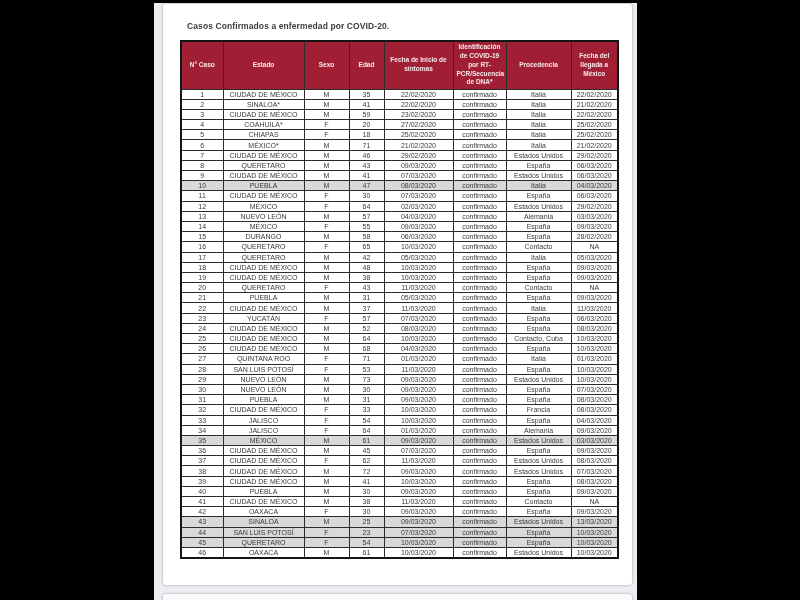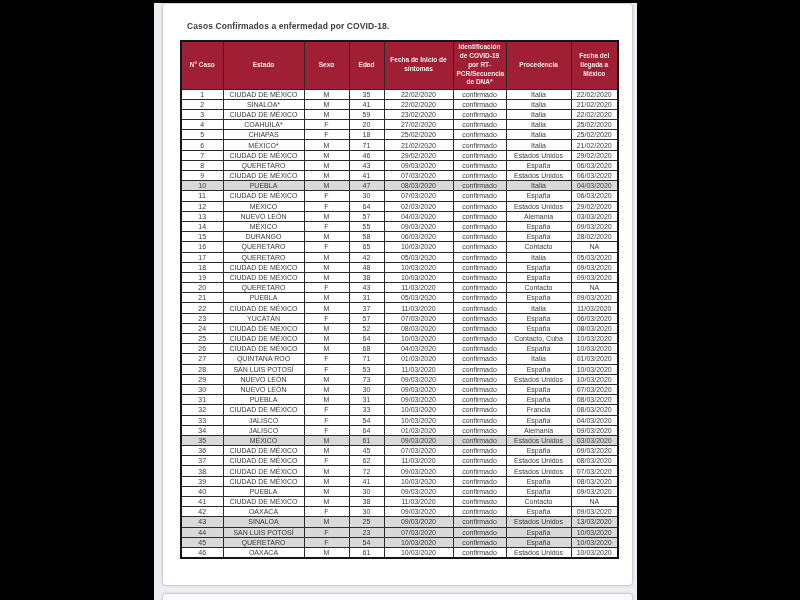--- a/index.html
+++ b/index.html
@@ -73,21 +73,21 @@
   }
   table.cases tbody tr.hl td {
     background: var(--row-highlight, #d9d9d9);
   }
 </style>
 </head>
 <body>
 
 <div class="viewer">
   <div class="page page1">
-    <div class="doc-title">Casos Confirmados a enfermedad por COVID-18.</div>
+    <div class="doc-title">Casos Confirmados a enfermedad por COVID-20.</div>
     <table class="cases">
       <colgroup>
         <col style="width:42px">
         <col style="width:81px">
         <col style="width:45px">
         <col style="width:35px">
         <col style="width:69px">
         <col style="width:53px">
         <col style="width:65px">
         <col style="width:47px">

